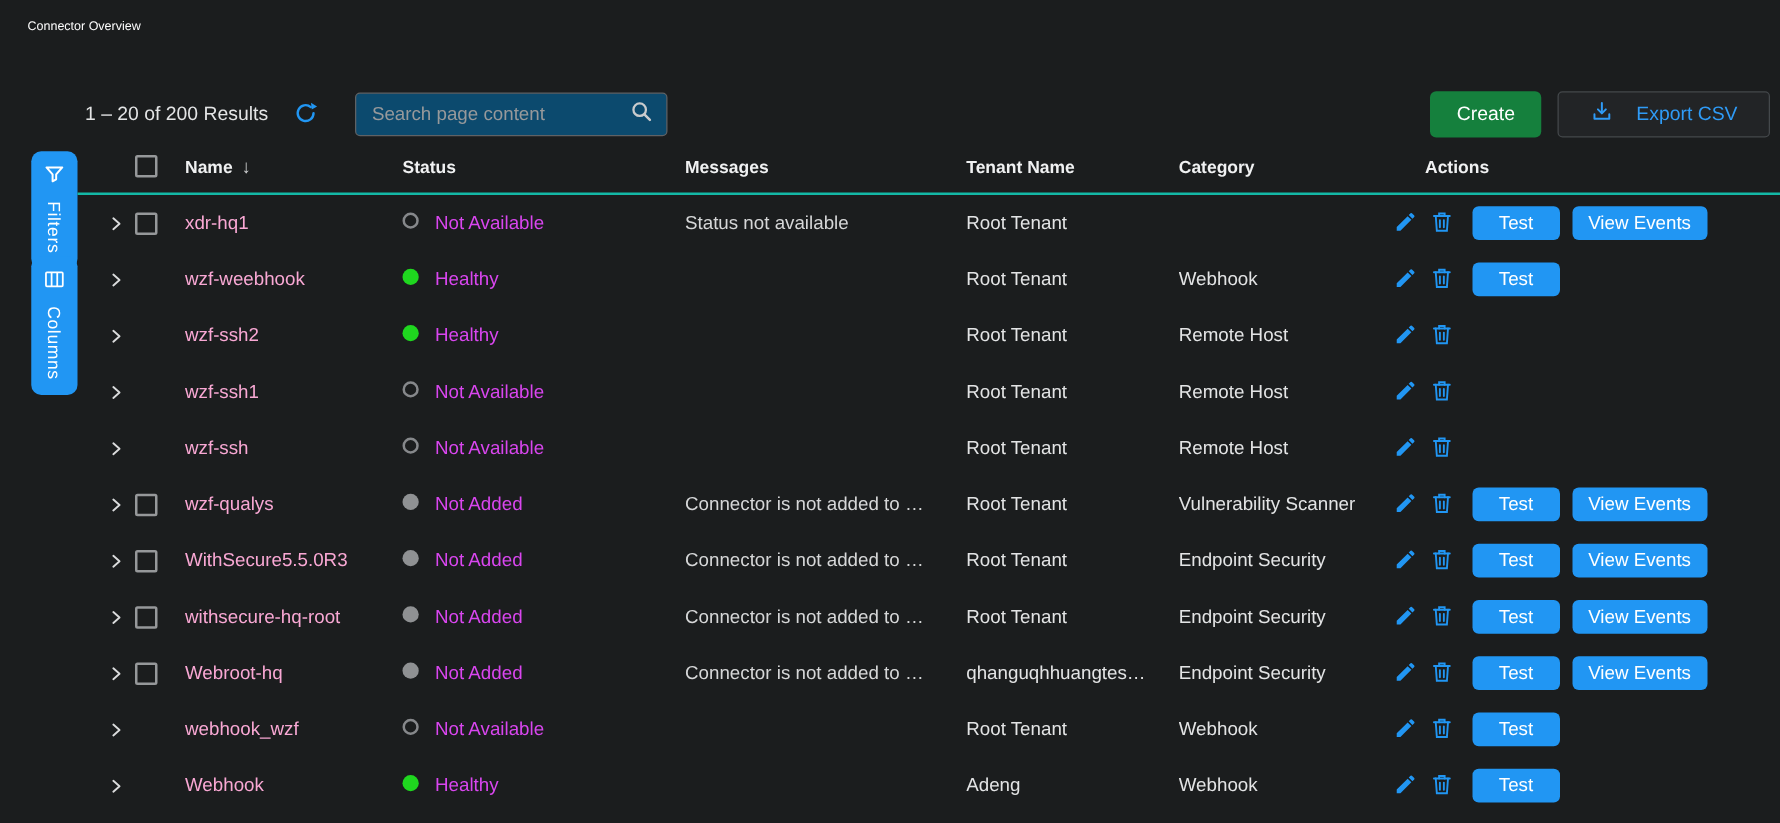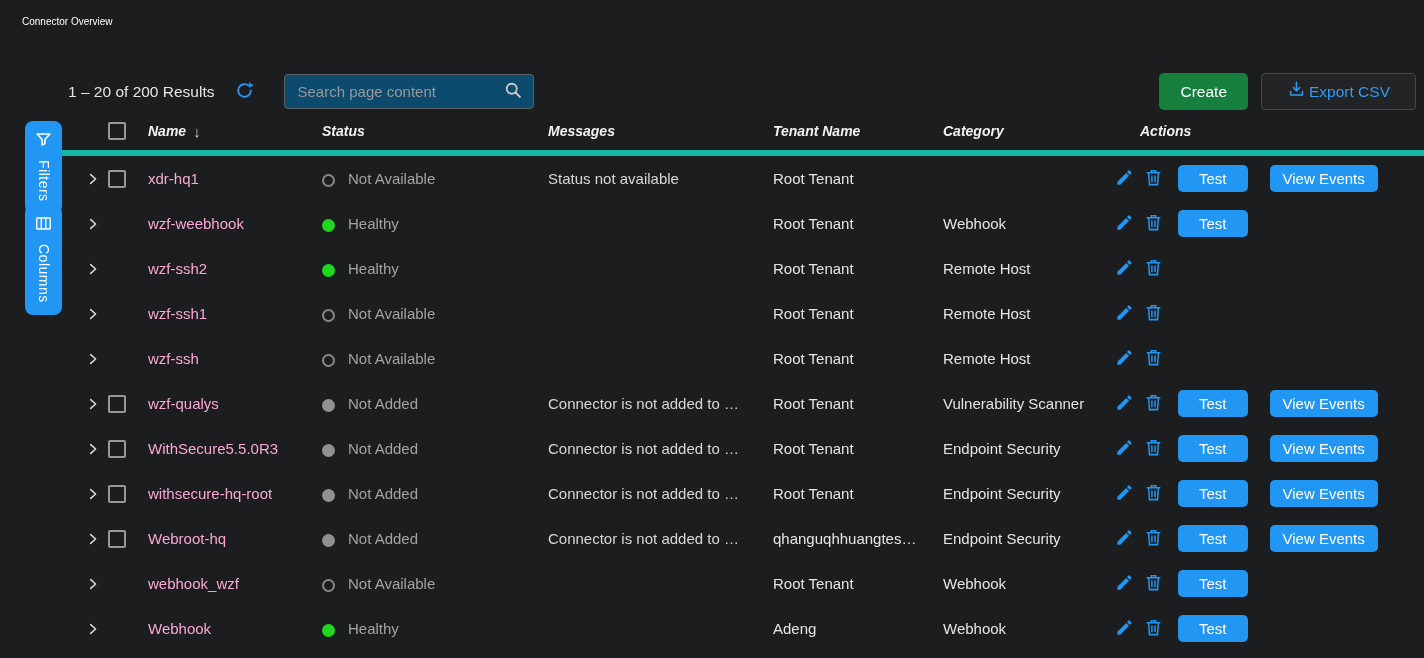--- a/index.html
+++ b/index.html
@@ -18,63 +18,63 @@
   .results { font-size:15.5px; color:#e3e4e5; }
   .refresh-btn { margin-left:20px; background:none; border:none; cursor:pointer; display:flex; align-items:center; }
   .search-box { margin-left:30px; width:250px; height:35px; background:#0c4a6e; border:1px solid #5f6265;
                 border-radius:4px; display:flex; align-items:center; padding:0 10px 0 13px; }
   .search-input { flex:1; background:transparent; border:none; outline:none; color:#e8e9ea; font-size:15px; min-width:0; }
   .search-input::placeholder { color:#97999b; }
   .toolbar-right { margin-left:auto; margin-right:8px; display:flex; gap:13px; }
   .btn-primary { background:#15803d; color:#fff; border:none; border-radius:5px; font-size:15.5px;
                  padding:0 21px; height:37px; cursor:pointer; }
   .btn-outline { background:#222426; color:#2f9bf6; border:1px solid #44484b; border-radius:4px; height:37px;
-                 display:flex; align-items:center; gap:3px; padding:0 25px; font-size:15.5px; cursor:pointer; }
+                 display:flex; align-items:center; gap:18px; padding:0 25px; font-size:15.5px; cursor:pointer; }
 
   
   .side-tab { position:absolute; left:25px; width:37px; background:#2196f3; border-radius:8px; color:#fff;
               display:flex; flex-direction:column; align-items:center; padding:9px 0 12px 0; gap:7px; cursor:pointer; }
   .side-tab .vtext { writing-mode:vertical-rl; text-orientation:sideways; font-size:14px; letter-spacing:.5px; }
   #tab-filters { top:121px; }
   #tab-columns { top:205px; }
 
   
   .table { position:absolute; left:62px; right:0; top:112px; bottom:0; }
   .thead, .trow {
     display:grid;
     grid-template-columns:22px 40px 174px 226px 225px 170px 172px auto;
     align-items:center;
     padding-left:24px;
   }
-  .thead { height:44px; border-bottom:6px solid #14b8a6; font-weight:bold; font-size:14px; color:#f0f1f2;font-style:italic; }
+  .thead { height:44px; border-bottom:2px solid #14b8a6; font-weight:bold; font-size:14px; color:#f0f1f2; }
   .trow { height:45px; font-size:15px; }
   .hcell-actions { padding-left:25px; }
   .sort-arrow { color:#cfd0d2; font-weight:normal; margin-left:7px; font-size:15px; }
   .hcell-name { display:flex; align-items:center; }
 
   .checkbox { width:18px; height:18px; border:2px solid #96989a; border-radius:2px; background:transparent;
               display:inline-block; cursor:pointer; }
   .chev { display:flex; align-items:center; cursor:pointer; }
   .hidden-keep { visibility:hidden; }
 
   .cell-name a { color:#f9a8d4; text-decoration:none; font-size:15px; cursor:pointer; }
-  .cell-status { display:flex; align-items:flex-end; gap:13px; color:#a3a3a3; }
+  .cell-status { display:flex; align-items:flex-start; gap:13px; color:#d946ef; }
   .dot { width:13px; height:13px; border-radius:50%; flex:0 0 auto; }
   .dot.healthy { background:#1fd71f; }
   .dot.not_added { background:#8f9193; }
   .dot.not_available { background:transparent; border:2px solid #86888b; }
   .cell-msg { color:#d6d7d8; white-space:nowrap; overflow:hidden; }
   .cell-tenant, .cell-category { color:#e3e4e5; white-space:nowrap; overflow:hidden; }
 
   .cell-actions { display:flex; align-items:center; gap:10px; }
   .icon-btn { background:none; border:none; cursor:pointer; display:flex; align-items:center; padding:0; }
   .btn-test { background:#2196f3; border:none; border-radius:5px; color:#fff; font-size:15px; height:27px;
               padding:0 21px; cursor:pointer; margin-left:5px; }
   .btn-view { background:#2196f3; border:none; border-radius:5px; color:#fff; font-size:15px; height:27px;
-              padding:0 13px; cursor:pointer; margin-left:12px; }
+              padding:0 13px; cursor:pointer; margin-left:0; }
 </style>
 </head>
 <body>
 
 <div class="page-title">Connector Overview</div>
 
 <div class="toolbar">
   <div class="toolbar-left">
     <span class="results">1 – 20 of 200 Results</span>
     <button class="refresh-btn">

